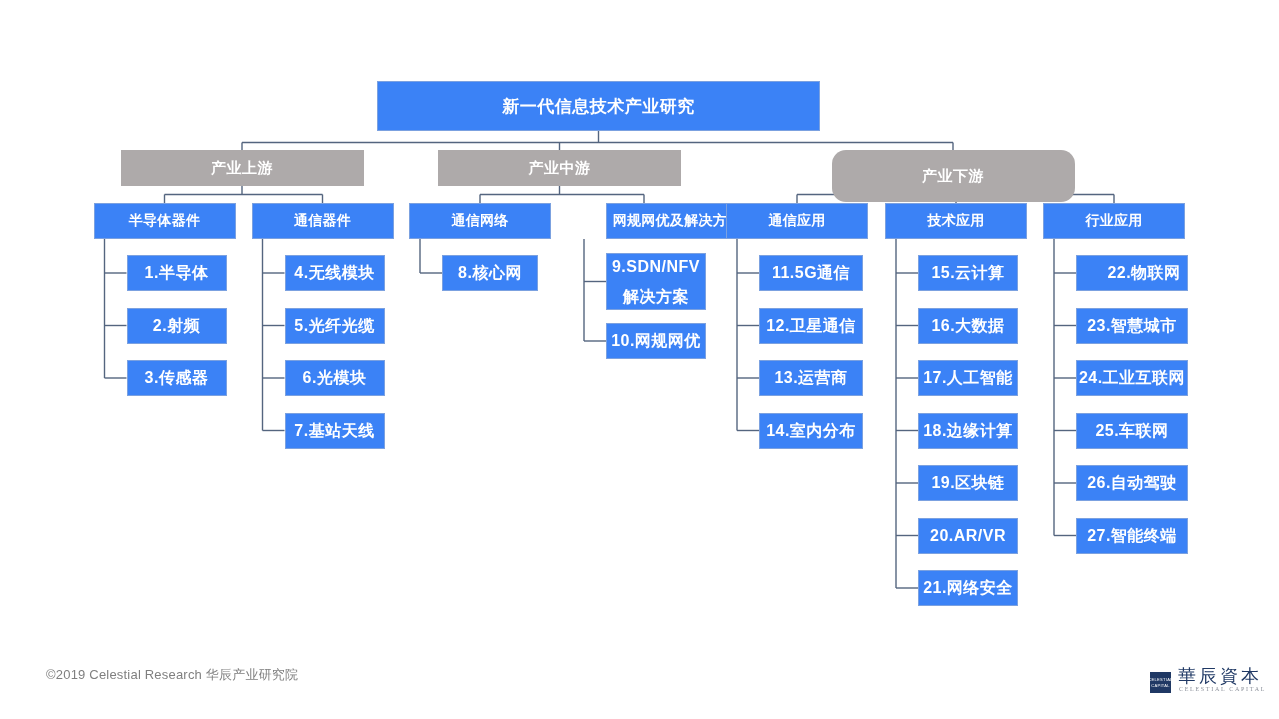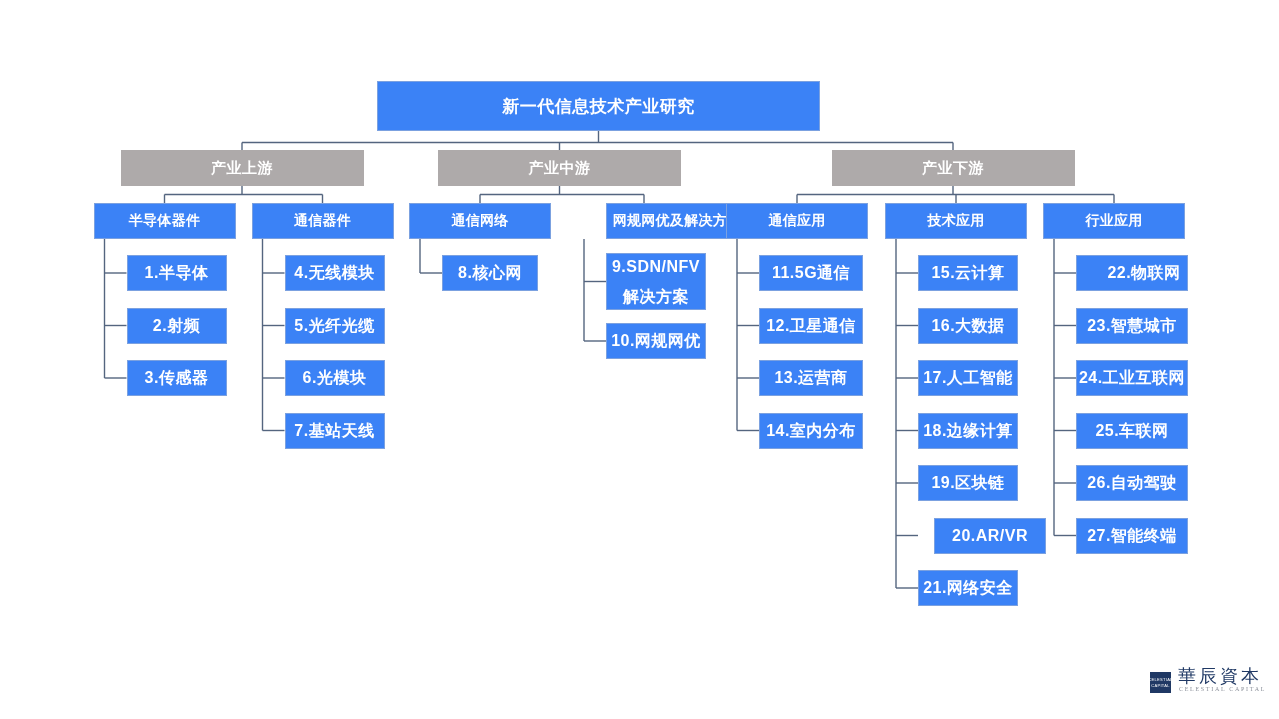--- a/index.html
+++ b/index.html
@@ -96,21 +96,21 @@
       <line x1="1054" y1="430.5" x2="1076" y2="430.5"></line>
       <line x1="1054" y1="483" x2="1076" y2="483"></line>
       <line x1="1054" y1="535.5" x2="1076" y2="535.5"></line>
     </svg>
 
   <div id="nodes">
     <div class="box navy root" style="left:377px;top:81px;width:443px;height:50px;">新一代信息技术产业研究</div>
 
     <div class="box gray group" style="left:120.5px;top:150px;width:243px;height:36px;">产业上游</div>
     <div class="box gray group" style="left:438px;top:150px;width:243px;height:36px;">产业中游</div>
-    <div class="box gray group" style="left:831.5px;top:150px;width:243px;height:36px;">产业下游</div>
+    <div class="box gray group" style="left:831.5px;top:150px;width:243px;height:52px;border-radius:14px;">产业下游</div>
   <div class="box navy header" style="left: 93.5px; top: 203px; width: 142px; height: 36px;">半导体器件</div>
       <div class="box navy leaf" style="left: 126.5px; top: 255px; width: 100px; height: 36px;">1.半导体</div>
       <div class="box navy leaf" style="left: 126.5px; top: 307.5px; width: 100px; height: 36px;">2.射频</div>
       <div class="box navy leaf" style="left: 126.5px; top: 360px; width: 100px; height: 36px;">3.传感器</div>
       <div class="box navy header" style="left: 251.5px; top: 203px; width: 142px; height: 36px;">通信器件</div>
       <div class="box navy leaf" style="left: 284.5px; top: 255px; width: 100px; height: 36px;">4.无线模块</div>
       <div class="box navy leaf" style="left: 284.5px; top: 307.5px; width: 100px; height: 36px;">5.光纤光缆</div>
       <div class="box navy leaf" style="left: 284.5px; top: 360px; width: 100px; height: 36px;">6.光模块</div>
       <div class="box navy leaf" style="left: 284.5px; top: 412.5px; width: 100px; height: 36px;">7.基站天线</div>
       <div class="box navy header" style="left: 409px; top: 203px; width: 142px; height: 36px;">通信网络</div>
@@ -123,31 +123,32 @@
       <div class="box navy leaf" style="left: 759px; top: 255px; width: 104px; height: 36px;">11.5G通信</div>
       <div class="box navy leaf" style="left: 759px; top: 307.5px; width: 104px; height: 36px; text-align: center;">12.卫星通信</div>
       <div class="box navy leaf" style="left: 759px; top: 360px; width: 104px; height: 36px;">13.运营商</div>
       <div class="box navy leaf" style="left: 759px; top: 412.5px; width: 104px; height: 36px;">14.室内分布</div>
       <div class="box navy header" style="left: 885px; top: 203px; width: 142px; height: 36px;">技术应用</div>
       <div class="box navy leaf" style="left: 918px; top: 255px; width: 100px; height: 36px;">15.云计算</div>
       <div class="box navy leaf" style="left: 918px; top: 307.5px; width: 100px; height: 36px;">16.大数据</div>
       <div class="box navy leaf" style="left: 918px; top: 360px; width: 100px; height: 36px;">17.人工智能</div>
       <div class="box navy leaf" style="left: 918px; top: 412.5px; width: 100px; height: 36px;">18.边缘计算</div>
       <div class="box navy leaf" style="left: 918px; top: 465px; width: 100px; height: 36px;">19.区块链</div>
-      <div class="box navy leaf" style="left: 918px; top: 517.5px; width: 112px; height: 36px; margin-left: 16px;">20.AR/VR</div>
+      <div class="box navy leaf" style="left: 918px; top: 517.5px; width: 100px; height: 36px;">20.AR/VR</div>
       <div class="box navy leaf" style="left: 918px; top: 570px; width: 100px; height: 36px;">21.网络安全</div>
       <div class="box navy header" style="left: 1043px; top: 203px; width: 142px; height: 36px;">行业应用</div>
       <div class="box navy leaf" style="left: 1076px; top: 255px; width: 112px; height: 36px; padding-left: 24px;">22.物联网</div>
       <div class="box navy leaf" style="left: 1076px; top: 307.5px; width: 112px; height: 36px;">23.智慧城市</div>
       <div class="box navy leaf" style="left: 1076px; top: 360px; width: 112px; height: 36px;">24.工业互联网</div>
       <div class="box navy leaf" style="left: 1076px; top: 412.5px; width: 112px; height: 36px;">25.车联网</div>
       <div class="box navy leaf" style="left: 1076px; top: 465px; width: 112px; height: 36px;">26.自动驾驶</div>
       <div class="box navy leaf" style="left: 1076px; top: 517.5px; width: 112px; height: 36px;">27.智能终端</div>
     </div>
 
+  <div class="footer-copyright">©2019 Celestial Research 华辰产业研究院</div>
 
   <div class="footer-logo">
     <div class="logo-square">CELESTIAL
 CAPITAL</div>
     <div class="logo-cn">華辰資本</div>
     <div class="logo-en">CELESTIAL CAPITAL</div>
   </div>
 
 </div>
 

